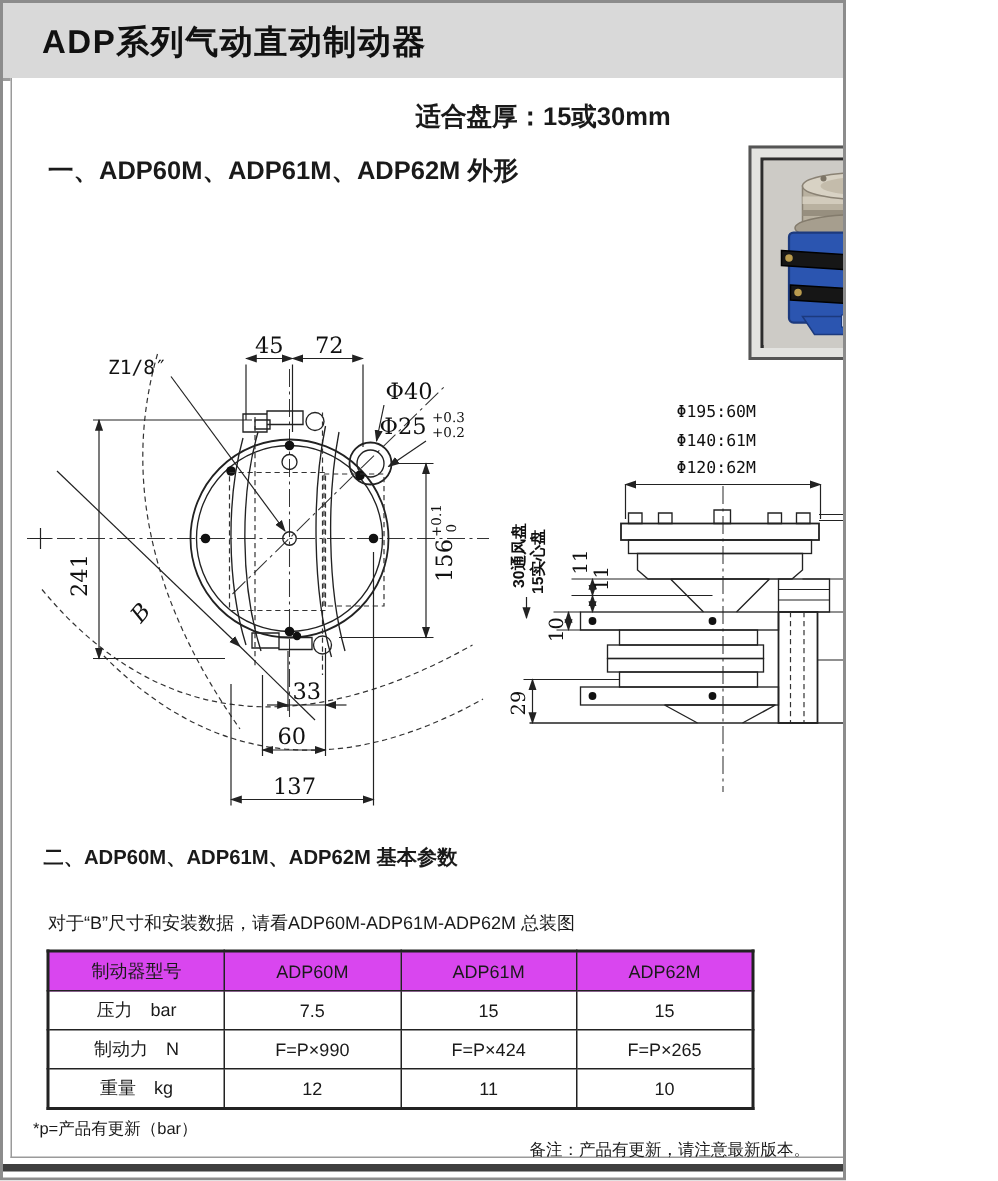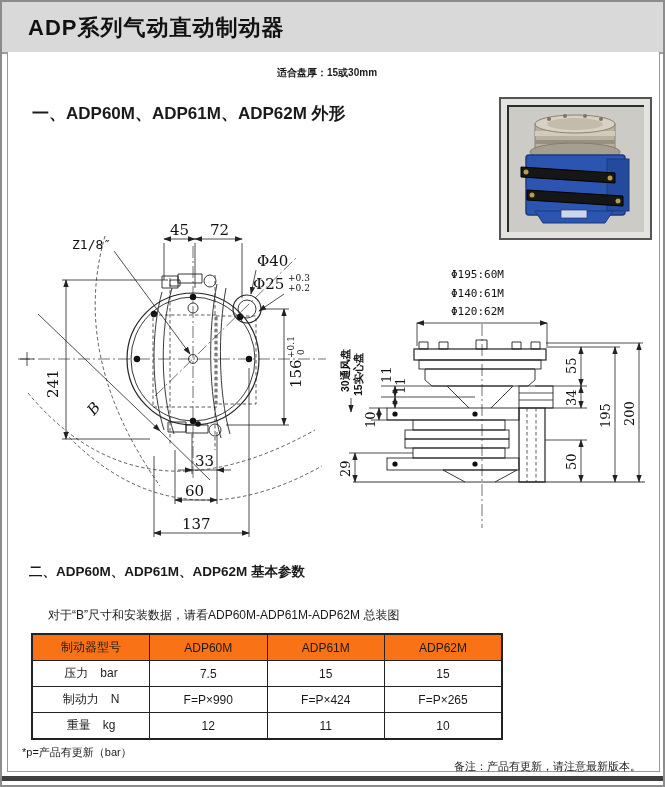--- a/index.html
+++ b/index.html
@@ -1,37 +1,37 @@
 <!DOCTYPE html>
 <html><head>
 <meta charset="utf-8">
 <style>
   html,body{margin:0;padding:0;background:#fff;}
   .page{
-    position:relative;width:665px;height:787px;box-sizing:border-box;
+    position:relative;width:564px;height:787px;box-sizing:border-box;
     background:#ffffff;border:2px solid #8c8c8c;overflow:hidden;
     font-family:"Liberation Sans",sans-serif;color:#1a1a1a;
   }
   .header-bar{position:absolute;left:0;top:0;right:0;height:50px;background:#d9d9d9;border-bottom:2px solid #9d9d9d;}
   .page-title{position:absolute;left:26px;top:11px;font-size:22px;font-weight:bold;letter-spacing:1px;color:#111;}
   .content-box{position:absolute;left:5px;top:50px;width:651px;height:719px;border:1px solid #9a9a9a;border-top:none;background:#fff;}
   .abs{position:absolute;}
-  .disc-note{left:275px;top:64px;font-size:10px;font-weight:bold;}
+  .disc-note{left:275px;top:64px;font-size:17px;font-weight:bold;}
   .s1-heading{left:30px;top:100px;font-size:17px;font-weight:bold;}
   .s2-heading{left:27px;top:561px;font-size:13.5px;font-weight:bold;}
   .formula{left:46px;top:584px;font-size:12px;}
-  .refline{left:46px;top:605px;font-size:12px;}
+  .refline{left:30px;top:605px;font-size:12px;}
   .footnote{left:20px;top:743px;font-size:11px;}
   .remark{right:22px;top:757px;font-size:11px;}
   .photo-frame{left:497px;top:95px;width:153px;height:143px;border:2px solid #555;background:#e3e3e0;box-sizing:border-box;padding:6px;}
   .photo-inner{width:100%;height:100%;border:2px solid #2c2c2c;background:#cdcbc6;box-sizing:border-box;}
   .spec-table{position:absolute;left:29px;top:631px;border-collapse:collapse;width:472px;font-size:12px;table-layout:fixed;}
   .spec-table td{border:1px solid #222;text-align:center;height:25px;padding:0 3px;}
   .spec-table{border:2px solid #222;}
-  .spec-table tr.hd td{background:#f97316;}
+  .spec-table tr.hd td{background:#d946ef;}
   .bottom-rule{position:absolute;left:0;right:0;top:774px;height:5px;background:#3f3f3f;}
   svg .ol{stroke:#222;stroke-width:1.2;fill:none}
   svg .ol2{stroke:#222;stroke-width:.9;fill:none}
   svg .dl{stroke:#222;stroke-width:.8;fill:none}
   svg .cl{stroke:#333;stroke-width:.7;fill:none;stroke-dasharray:12 3 2 3}
   svg .hd2{stroke:#333;stroke-width:.8;fill:none;stroke-dasharray:3.5 2.5}
   svg .dt{font-family:"DejaVu Serif",serif;font-size:15px;fill:#111}
   svg .dt2{font-family:"DejaVu Serif",serif;font-size:13px;fill:#111}
   svg .dts{font-family:"DejaVu Serif",serif;font-size:9px;fill:#111}
   svg .lb{font-family:"DejaVu Sans Mono",monospace;font-size:11px;fill:#111}

